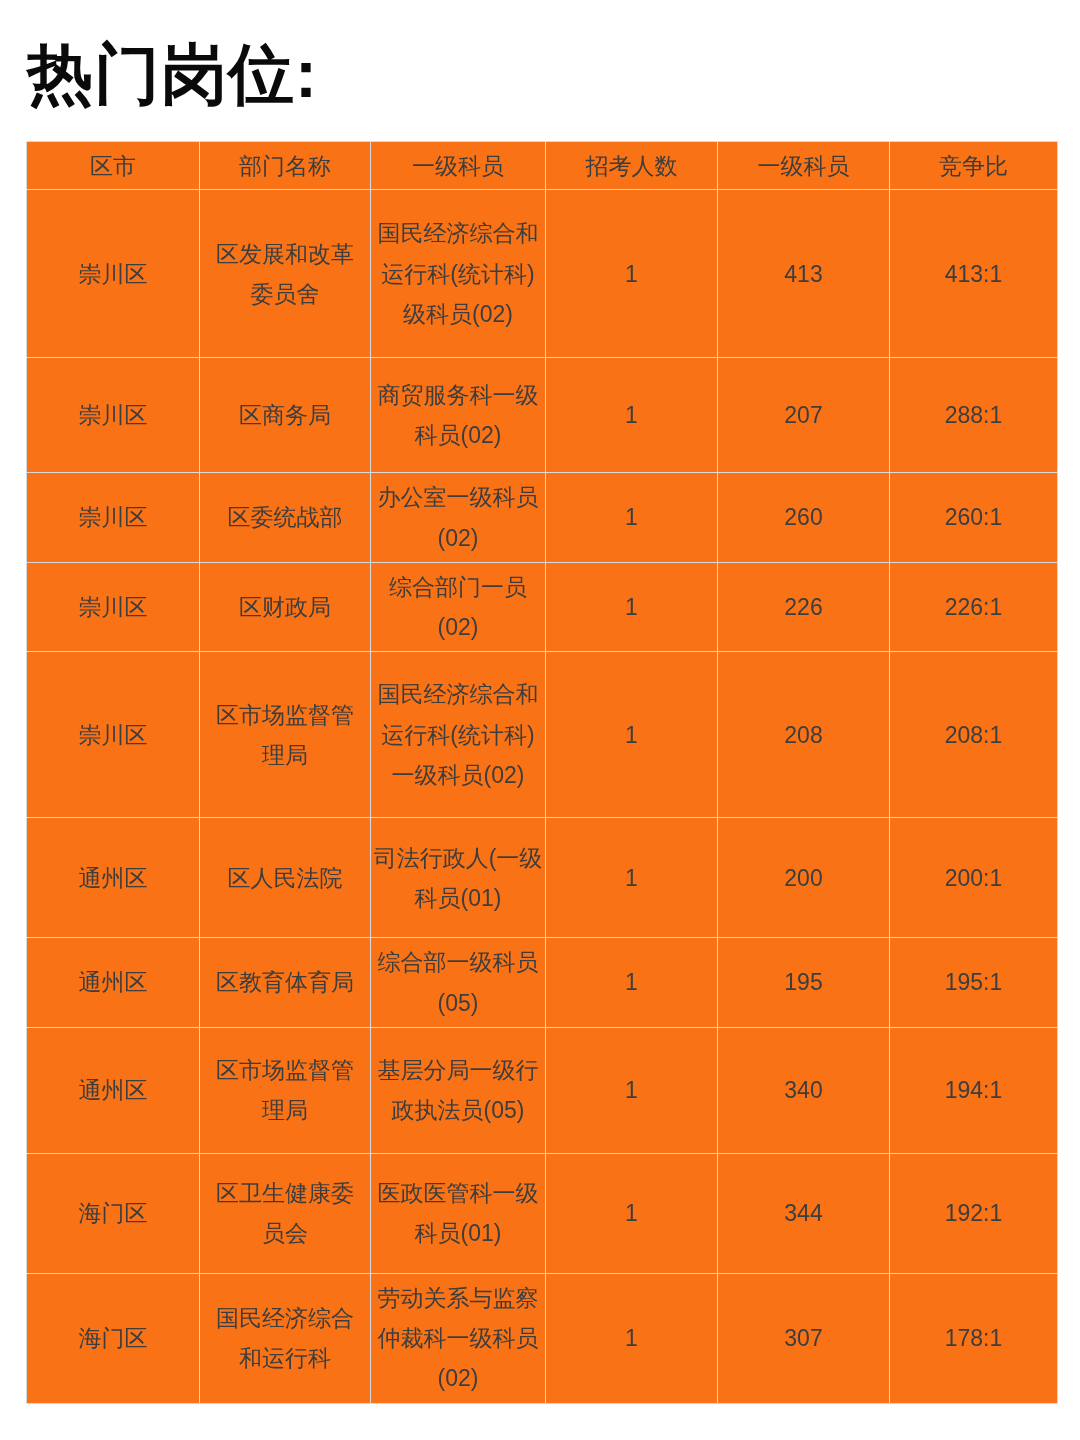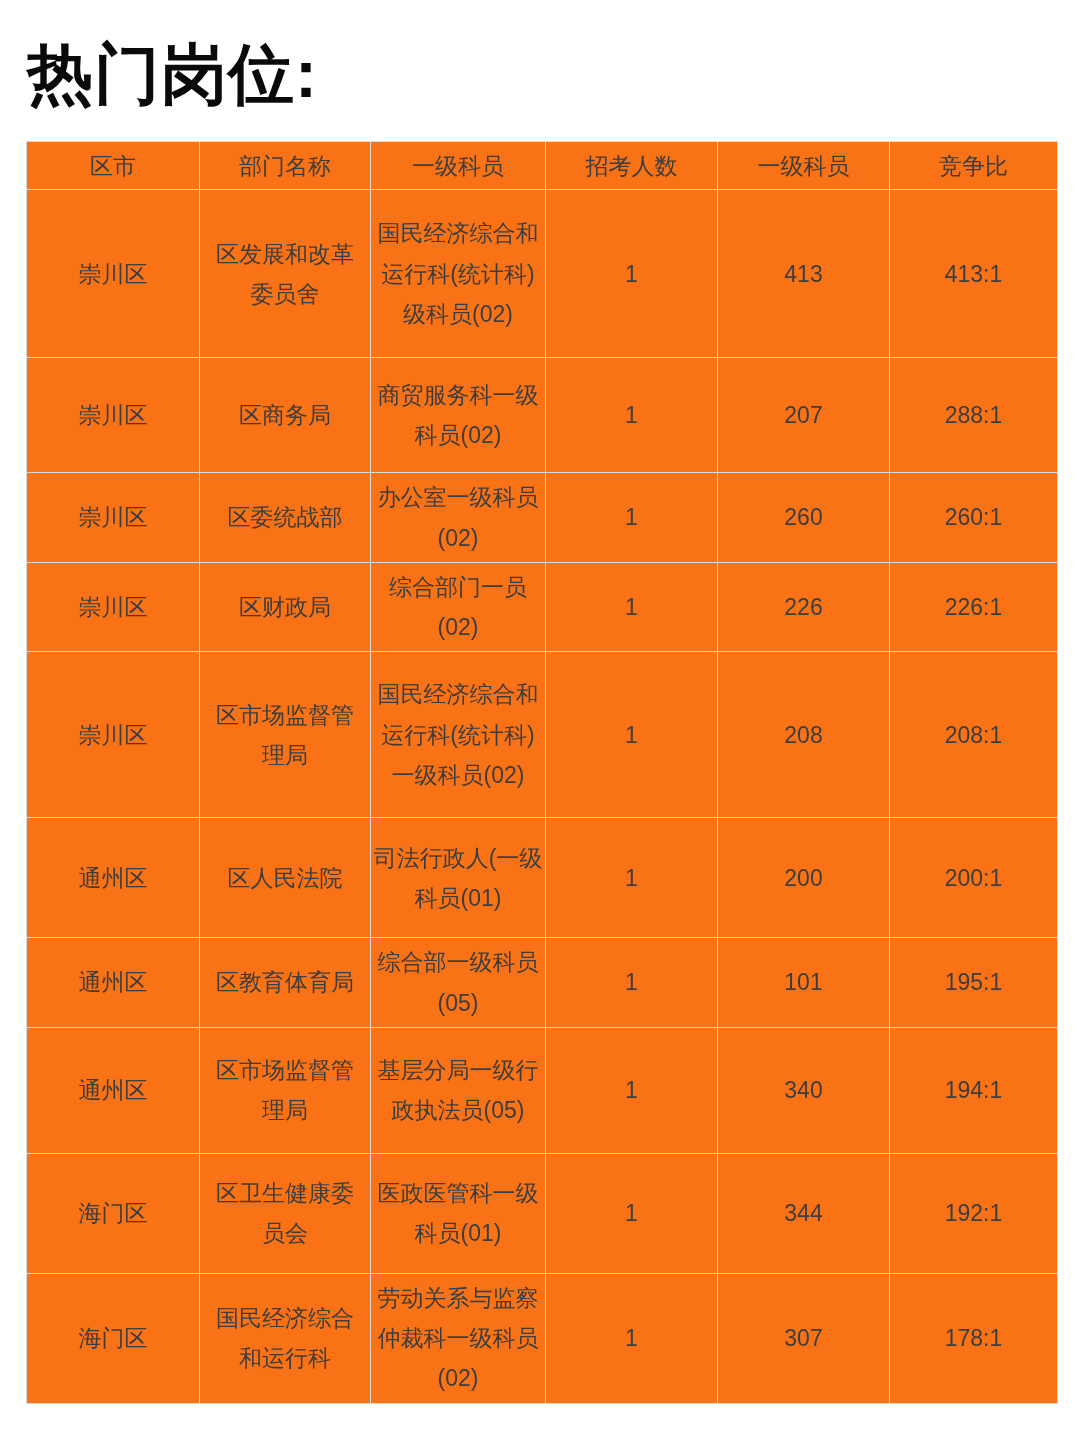--- a/index.html
+++ b/index.html
@@ -136,21 +136,21 @@
           <td>司法行政人(一级科员(01)</td>
           <td>1</td>
           <td>200</td>
           <td>200:1</td>
         </tr>
         <tr>
           <td>通州区</td>
           <td>区教育体育局</td>
           <td>综合部一级科员(05)</td>
           <td>1</td>
-          <td>101</td>
+          <td>195</td>
           <td>195:1</td>
         </tr>
         <tr>
           <td>通州区</td>
           <td>区市场监督管理局</td>
           <td>基层分局一级行政执法员(05)</td>
           <td>1</td>
           <td>340</td>
           <td>194:1</td>
         </tr>

